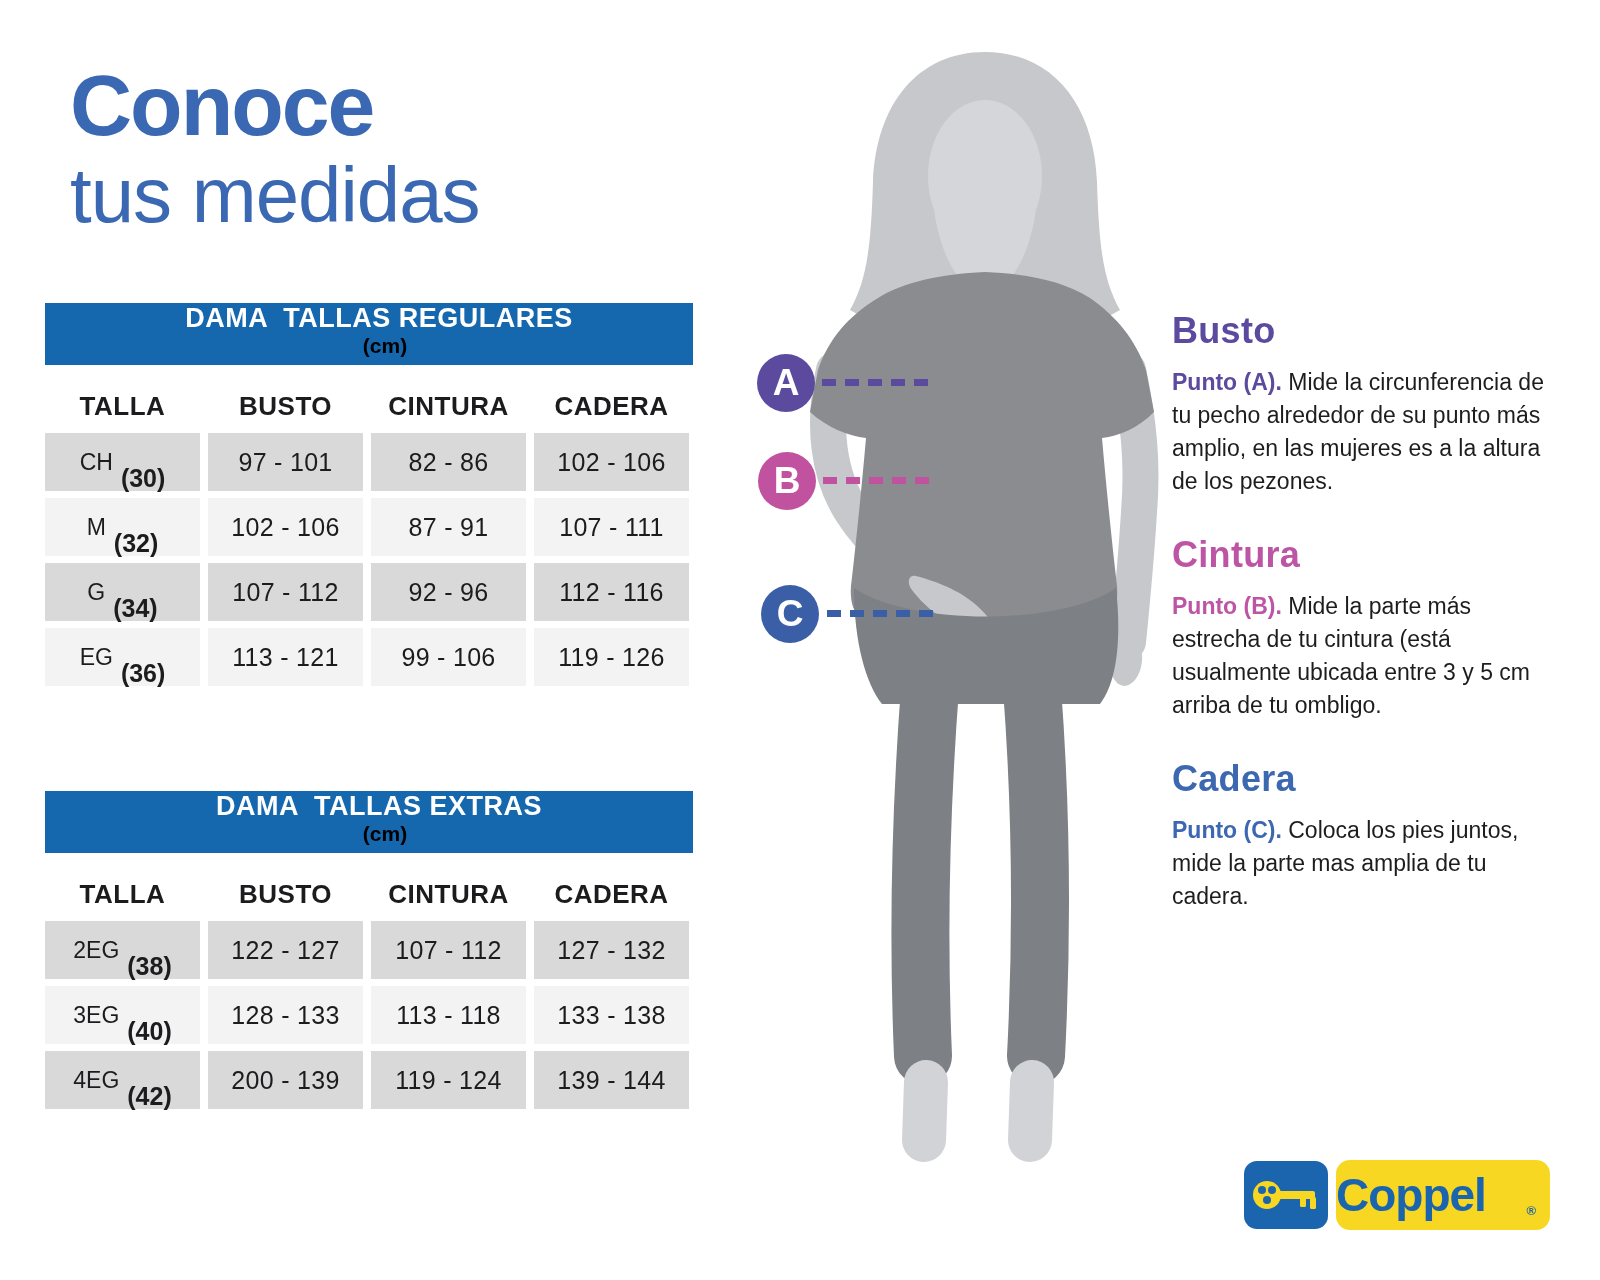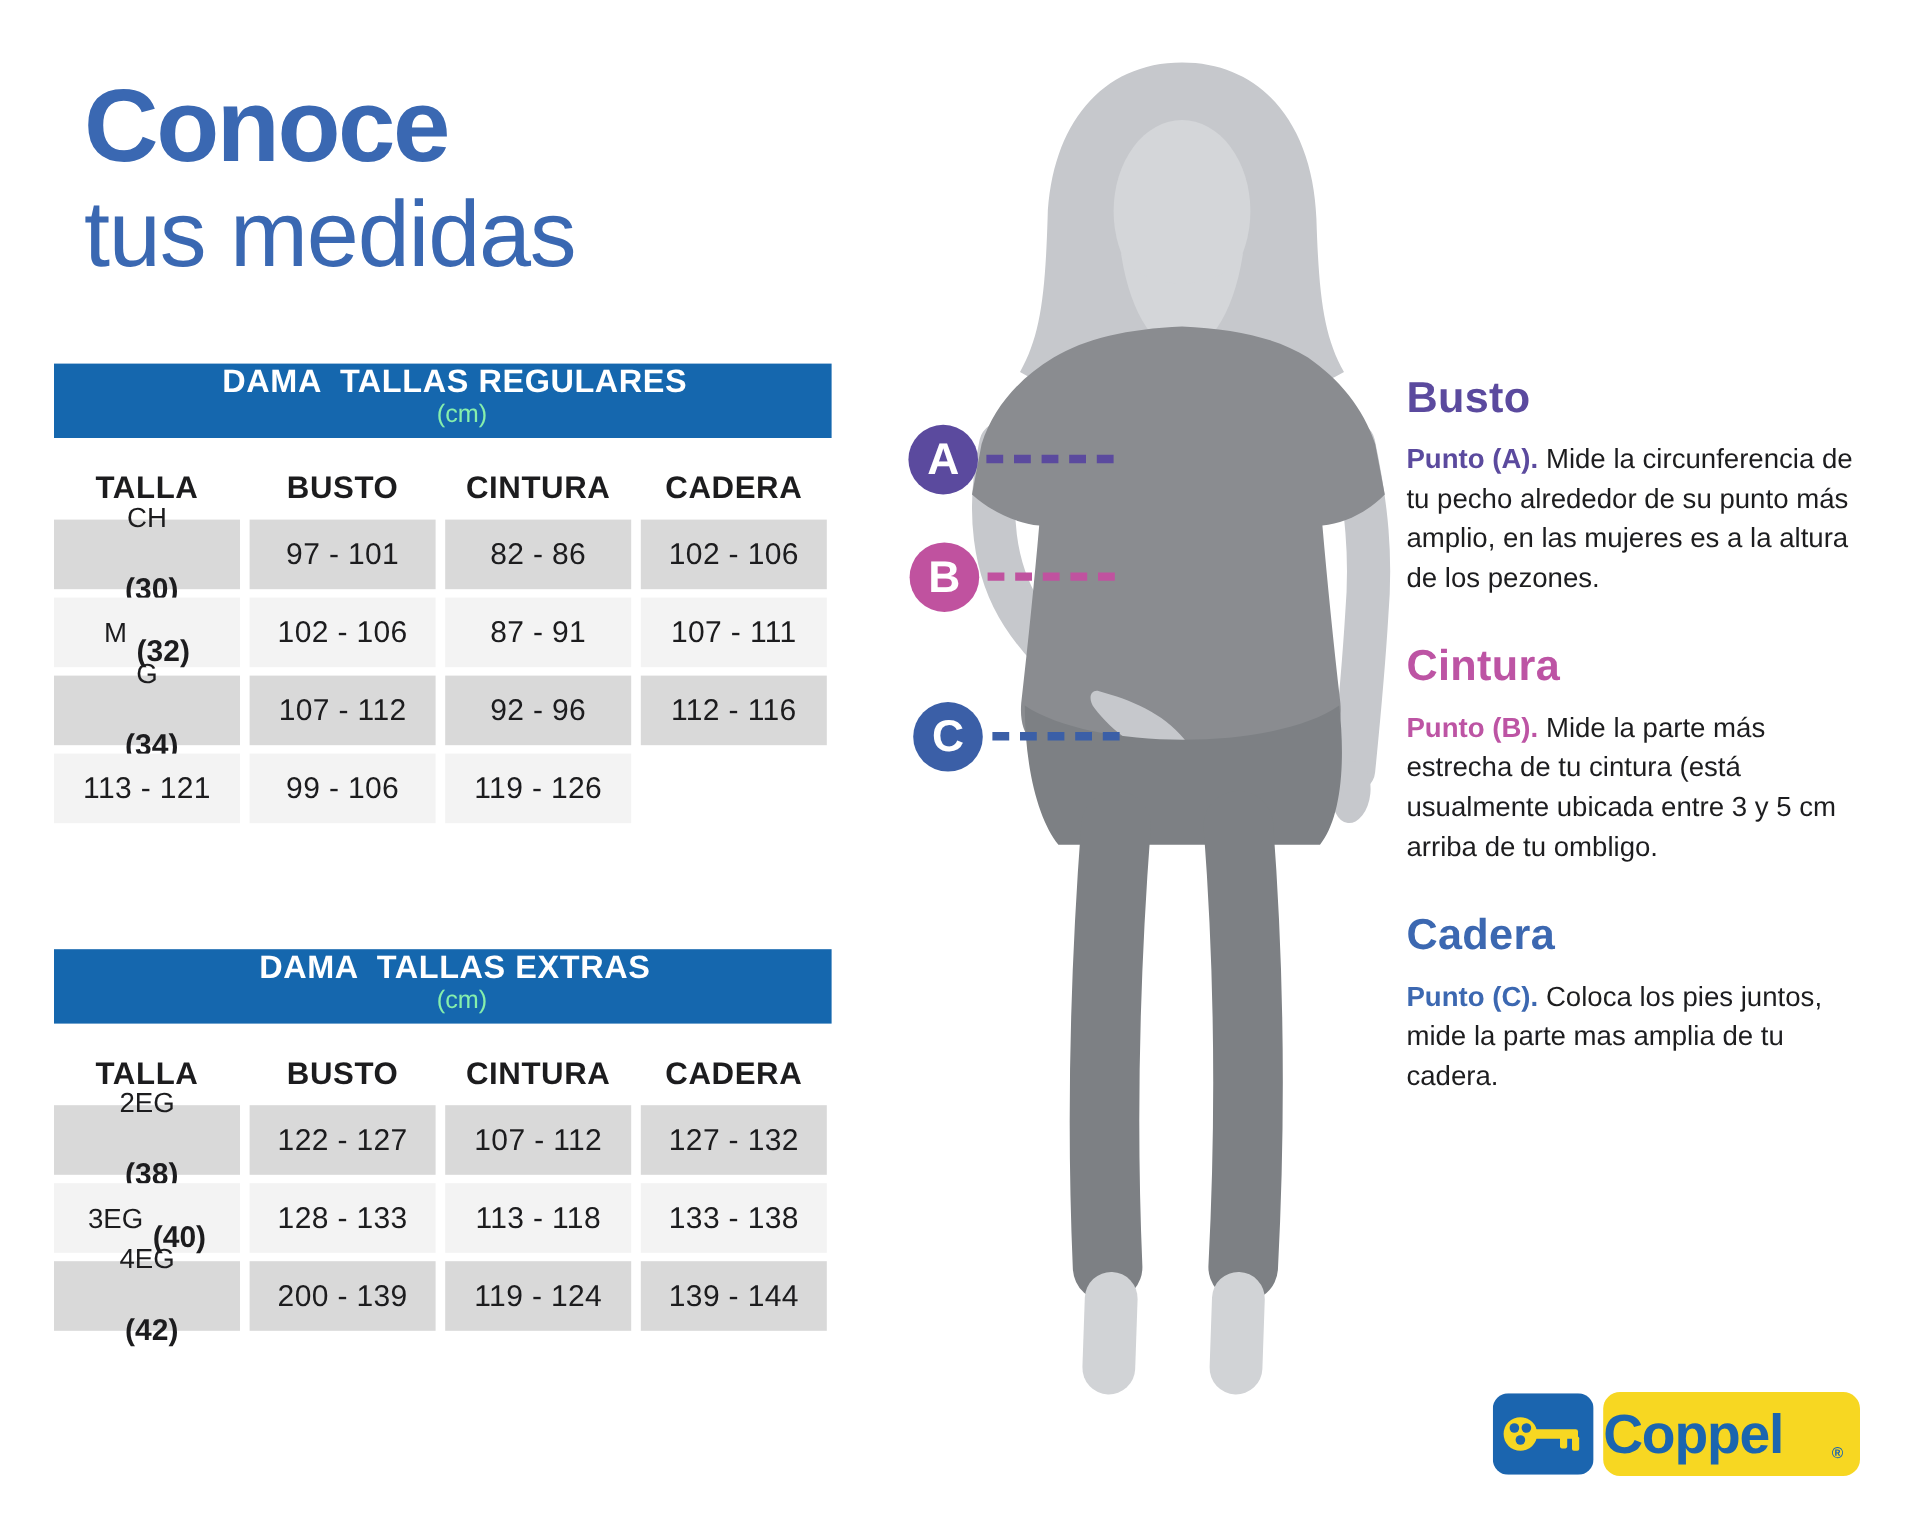--- a/index.html
+++ b/index.html
@@ -13,30 +13,30 @@
   .title-light{font-size:78px;font-weight:300;letter-spacing:-1px;margin-top:8px;}
   
   .size-table{position:absolute;left:45px;width:648px;}
   .table-1{top:303px;}
   .table-2{top:791px;}
   .table-banner{
     height:62px;background:#1567ae;color:#ffffff;display:flex;align-items:center;
     padding-left:20px;box-sizing:border-box;flex-direction:column;
   }
   .banner-text{font-size:27px;font-weight:bold;letter-spacing:.5px;white-space:pre;}
-  .banner-unit{font-size:21px;font-weight:normal;margin-left:12px;color:#86efac;}
+  .banner-unit{font-size:21px;font-weight:bold;margin-left:12px;color:#000000;}
   .col-headers{display:flex;gap:8px;margin-top:22px;height:38px;align-items:center;}
   .col-headers span{flex:0 0 155px;text-align:center;font-size:26px;font-weight:bold;color:#1c1c1e;letter-spacing:.5px;}
   .rows{margin-top:8px;}
   .trow{display:flex;gap:8px;margin-bottom:7px;}
   .trow .tcell{
     flex:0 0 155px;height:58px;display:flex;align-items:center;justify-content:center;
     font-size:25px;color:#1c1c1e;
   }
-  .trow.dark .tcell{background:#d9d9d9;flex-direction:column;}
+  .trow.dark .tcell{background:#d9d9d9;}
   .trow.light .tcell{background:#f3f3f3;}
   .talla-label{font-size:23px;}
   .talla-num{font-weight:bold;margin-left:8px;margin-top:32px;}
   .range{font-weight:500;letter-spacing:.3px;}
   
   .figure{position:absolute;left:770px;top:40px;width:420px;height:1140px;}
   
   .marker{
     position:absolute;width:58px;height:58px;border-radius:50%;
     display:flex;align-items:center;justify-content:center;
@@ -128,20 +128,24 @@
             <span class="range">107 - 112</span>
           </div>
           <div class="tcell">
             <span class="range">92 - 96</span>
           </div>
           <div class="tcell">
             <span class="range">112 - 116</span>
           </div>
         </div>
         <div class="trow light">
+          <div class="tcell">
+            <span class="talla-label">EG</span>
+            <span class="talla-num">(36)</span>
+          </div>
           <div class="tcell">
             <span class="range">113 - 121</span>
           </div>
           <div class="tcell">
             <span class="range">99 - 106</span>
           </div>
           <div class="tcell">
             <span class="range">119 - 126</span>
           </div>
         </div>

